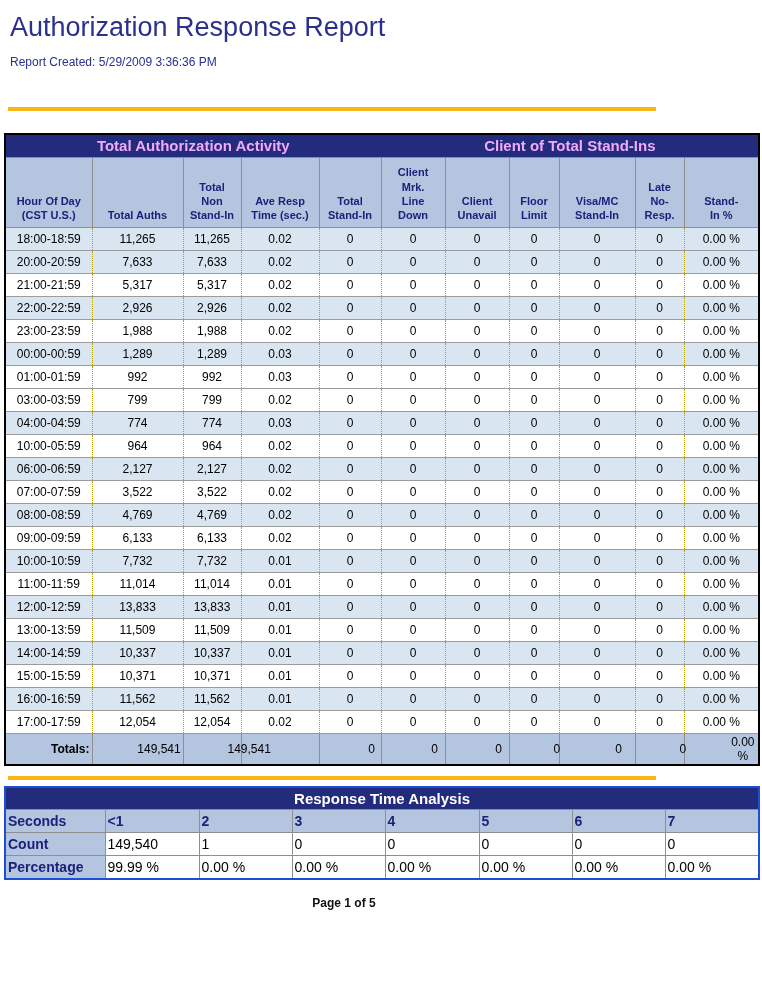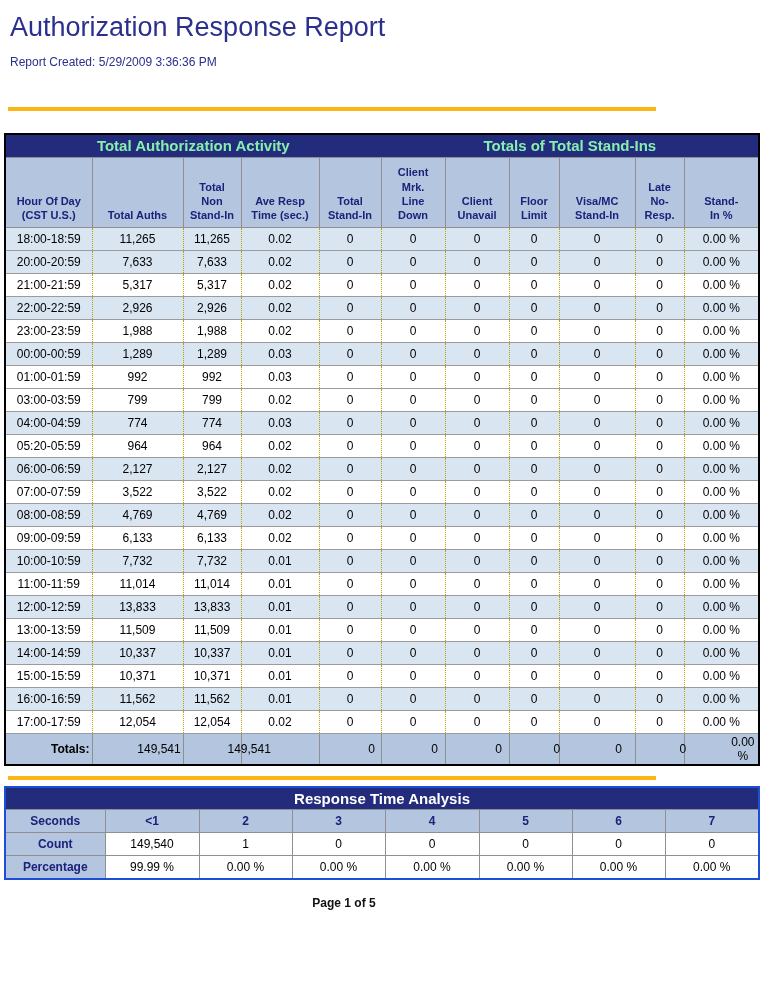--- a/index.html
+++ b/index.html
@@ -22,21 +22,21 @@
     margin:12px 0 0 10px;font-size:12px;color:var(--title);
   }
   .rule{height:4px;background:var(--orange);margin:38px 8px 0 8px;}
   .rule2{margin:10px 8px 0 8px;}
 
   table{border-collapse:collapse;table-layout:fixed;width:754px;margin:0 4px;}
   table.auth{margin-top:22px;border:2px solid #000;}
   table.resp{margin-top:6px;border:2px solid #1d4ed8;}
 
   tr.group-row th{
-    background:var(--navy);color:#86efac;font-size:15px;font-weight:bold;
+    background:var(--navy);color:#f0abfc;font-size:15px;font-weight:bold;
     height:23px;border:1px solid var(--navy);border-bottom:1px solid var(--grid);
     text-align:center;padding:0;
   }
   tr.colhdr-row th{
     background:var(--hdr-blue);color:var(--navy-text);
     font-size:11px;font-weight:bold;line-height:1.3;
     height:70px;vertical-align:bottom;text-align:center;
     padding:4px 1px 4px 1px;border:1px solid var(--grid);
     white-space:pre-line;
   }
@@ -54,21 +54,21 @@
     padding-left:44px;
   }
   tfoot.totals td:first-child{font-weight:bold;}
 
   tr.resp-title th{
     background:var(--navy);color:#fff;font-size:15px;font-weight:bold;
     height:23px;text-align:center;border:1px solid var(--navy);
     border-bottom:1px solid var(--grid);padding:0;
   }
   table.resp td{
-    height:23px;font-size:12px;text-align:center;padding:0 2px;
+    height:23px;font-size:14px;padding:0 2px;
     border:1px solid var(--grid);background:#ffffff;
   }
   table.resp td.lbl{
     background:var(--hdr-blue);color:var(--navy-text);font-weight:bold;
   }
   table.resp td.dot{
     border-left:1px dotted var(--dot);
   }
   .footer{
     margin-top:16px;text-align:center;font-size:12px;font-weight:bold;color:#111;padding-left:24px;
@@ -93,21 +93,21 @@
         <col style="width:64px">
       <col style="width:64px">
         <col style="width:50px">
         <col style="width:76px">
       <col style="width:49px">
         <col style="width:75px">
     </colgroup>
     <thead>
       <tr class="group-row">
         <th colspan="5">Total Authorization Activity</th>
-        <th colspan="6">Totals of Total Stand-Ins</th>
+        <th colspan="6">Client of Total Stand-Ins</th>
       </tr>
       <tr class="colhdr-row" id="auth-cols">
           <th>Hour Of Day
 (CST U.S.)</th>
           <th>Total Auths</th>
           <th>Total
 Non
 Stand-In</th>
           <th>Ave Resp
 Time (sec.)</th>
@@ -242,21 +242,21 @@
           <td>0.03</td>
           <td>0</td>
           <td>0</td>
           <td>0</td>
           <td>0</td>
           <td>0</td>
           <td>0</td>
           <td>0.00 %</td>
         </tr>
         <tr>
-          <td>05:20-05:59</td>
+          <td>10:00-05:59</td>
           <td>964</td>
           <td>964</td>
           <td>0.02</td>
           <td>0</td>
           <td>0</td>
           <td>0</td>
           <td>0</td>
           <td>0</td>
           <td>0</td>
           <td>0.00 %</td>

